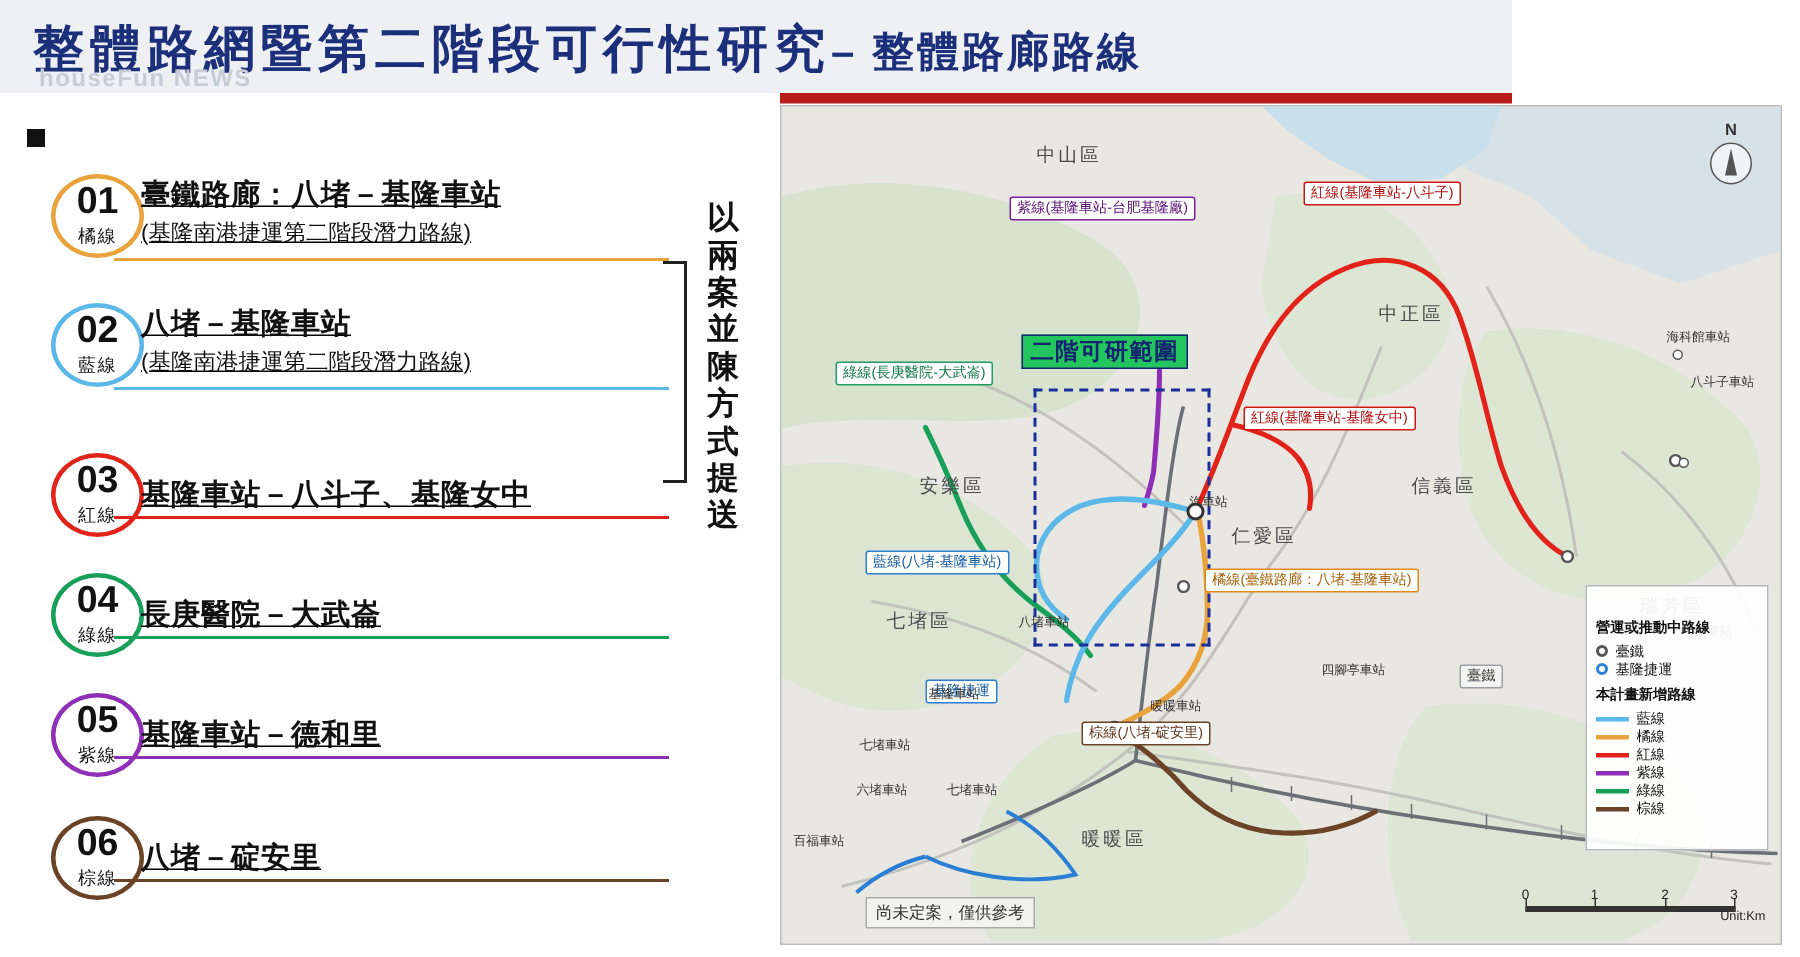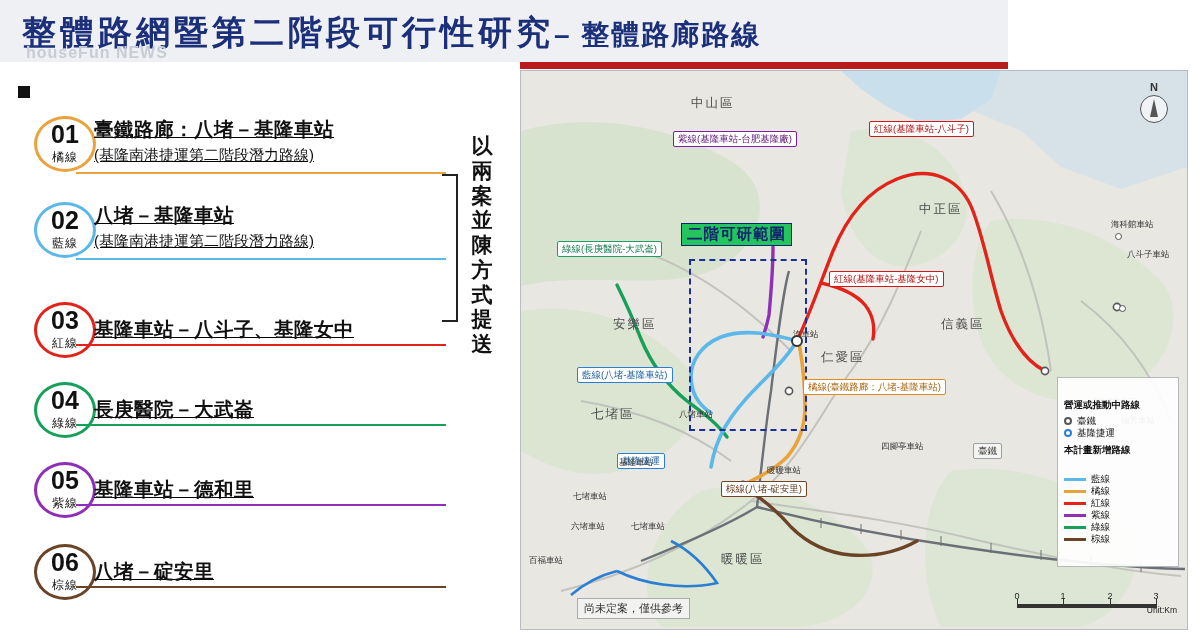--- a/index.html
+++ b/index.html
@@ -128,21 +128,21 @@
 
   
   #legend {
     position:absolute; right:8px; bottom:62px; width:122px;
     background:rgba(255,255,255,0.92);
     border:1px solid #b5b8bd;
     padding:21px 6px; box-sizing:border-box;
     font-size:9.5px; color:#111;
   }
   #legend .hd { font-weight:bold; font-size:9.5px; margin-bottom:3px;}
-  #legend .hd2 { font-weight:bold; font-size:9.5px; margin:5px 0 16px;}
+  #legend .hd2 { font-weight:bold; font-size:9.5px; margin:5px 0 3px;}
   #legend .row { display:flex; align-items:center; gap:5px; height:12px;}
   #legend .sw { width:22px; height:3px; display:inline-block;}
   #legend .ring{ width:8px;height:8px;border-radius:50%;border:2px solid #333;box-sizing:border-box;}
 
   #disclaimer {
     position:absolute; left:56px; bottom:10px;
     font-size:11px; color:#333;
     background:#f2f2f0; border:1px solid #aaa;
     padding:2px 6px;
   }

